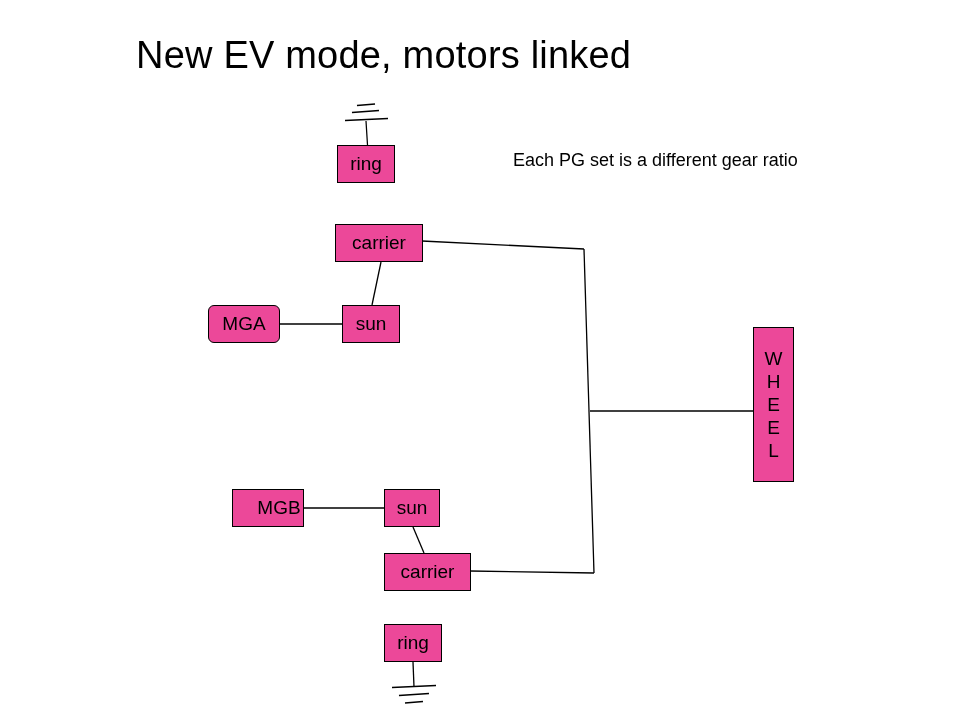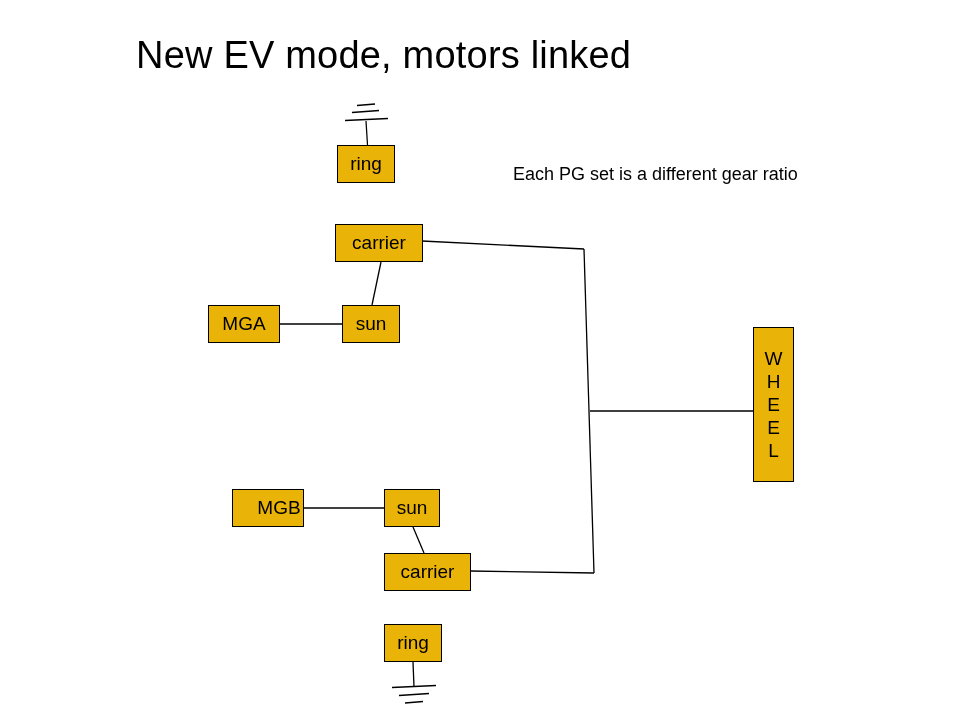--- a/index.html
+++ b/index.html
@@ -21,30 +21,30 @@
     top: 34px;
     font-size: 38px;
     font-weight: normal;
     color: #000000;
     letter-spacing: 0.2px;
     white-space: nowrap;
   }
   #note {
     position: absolute;
     left: 513px;
-    top: 164px;
+    top: 150px;
     font-size: 18px;
     color: #000000;
     white-space: nowrap;
   }
   .node {
     position: absolute;
     box-sizing: border-box;
     border: 1.4px solid #000000;
-    background: #eab308;
+    background: #ec4899;
     color: #000000;
     font-size: 19px;
     display: flex;
     align-items: center;
     justify-content: center;
     z-index: 3;
   }
   .node.vertical {
     flex-direction: column;
     line-height: 1.22;
@@ -108,21 +108,21 @@
       <line x1="405" y1="703" x2="423" y2="701.5"></line>
     </g>
   </svg>
 
   <div class="node" style="left:337px; top:145px; width:58px; height:38px;">ring</div>
 
   <div class="node" style="left:335px; top:224px; width:88px; height:38px;">carrier</div>
 
   <div class="node" style="left:342px; top:305px; width:58px; height:38px;">sun</div>
 
-  <div class="node" style="left:208px; top:305px; width:72px; height:38px;">MGA</div>
+  <div class="node" style="left:208px; top:305px; width:72px; height:38px;border-radius:6px;">MGA</div>
 
   <div class="node vertical" style="left:753px; top:327px; width:41px; height:155px;">
     <span>W</span>
     <span>H</span>
     <span>E</span>
     <span>E</span>
     <span>L</span>
   </div>
 
   <div class="node" style="left:232px; top:489px; width:72px; height:38px;padding-left:22px;">MGB</div>

